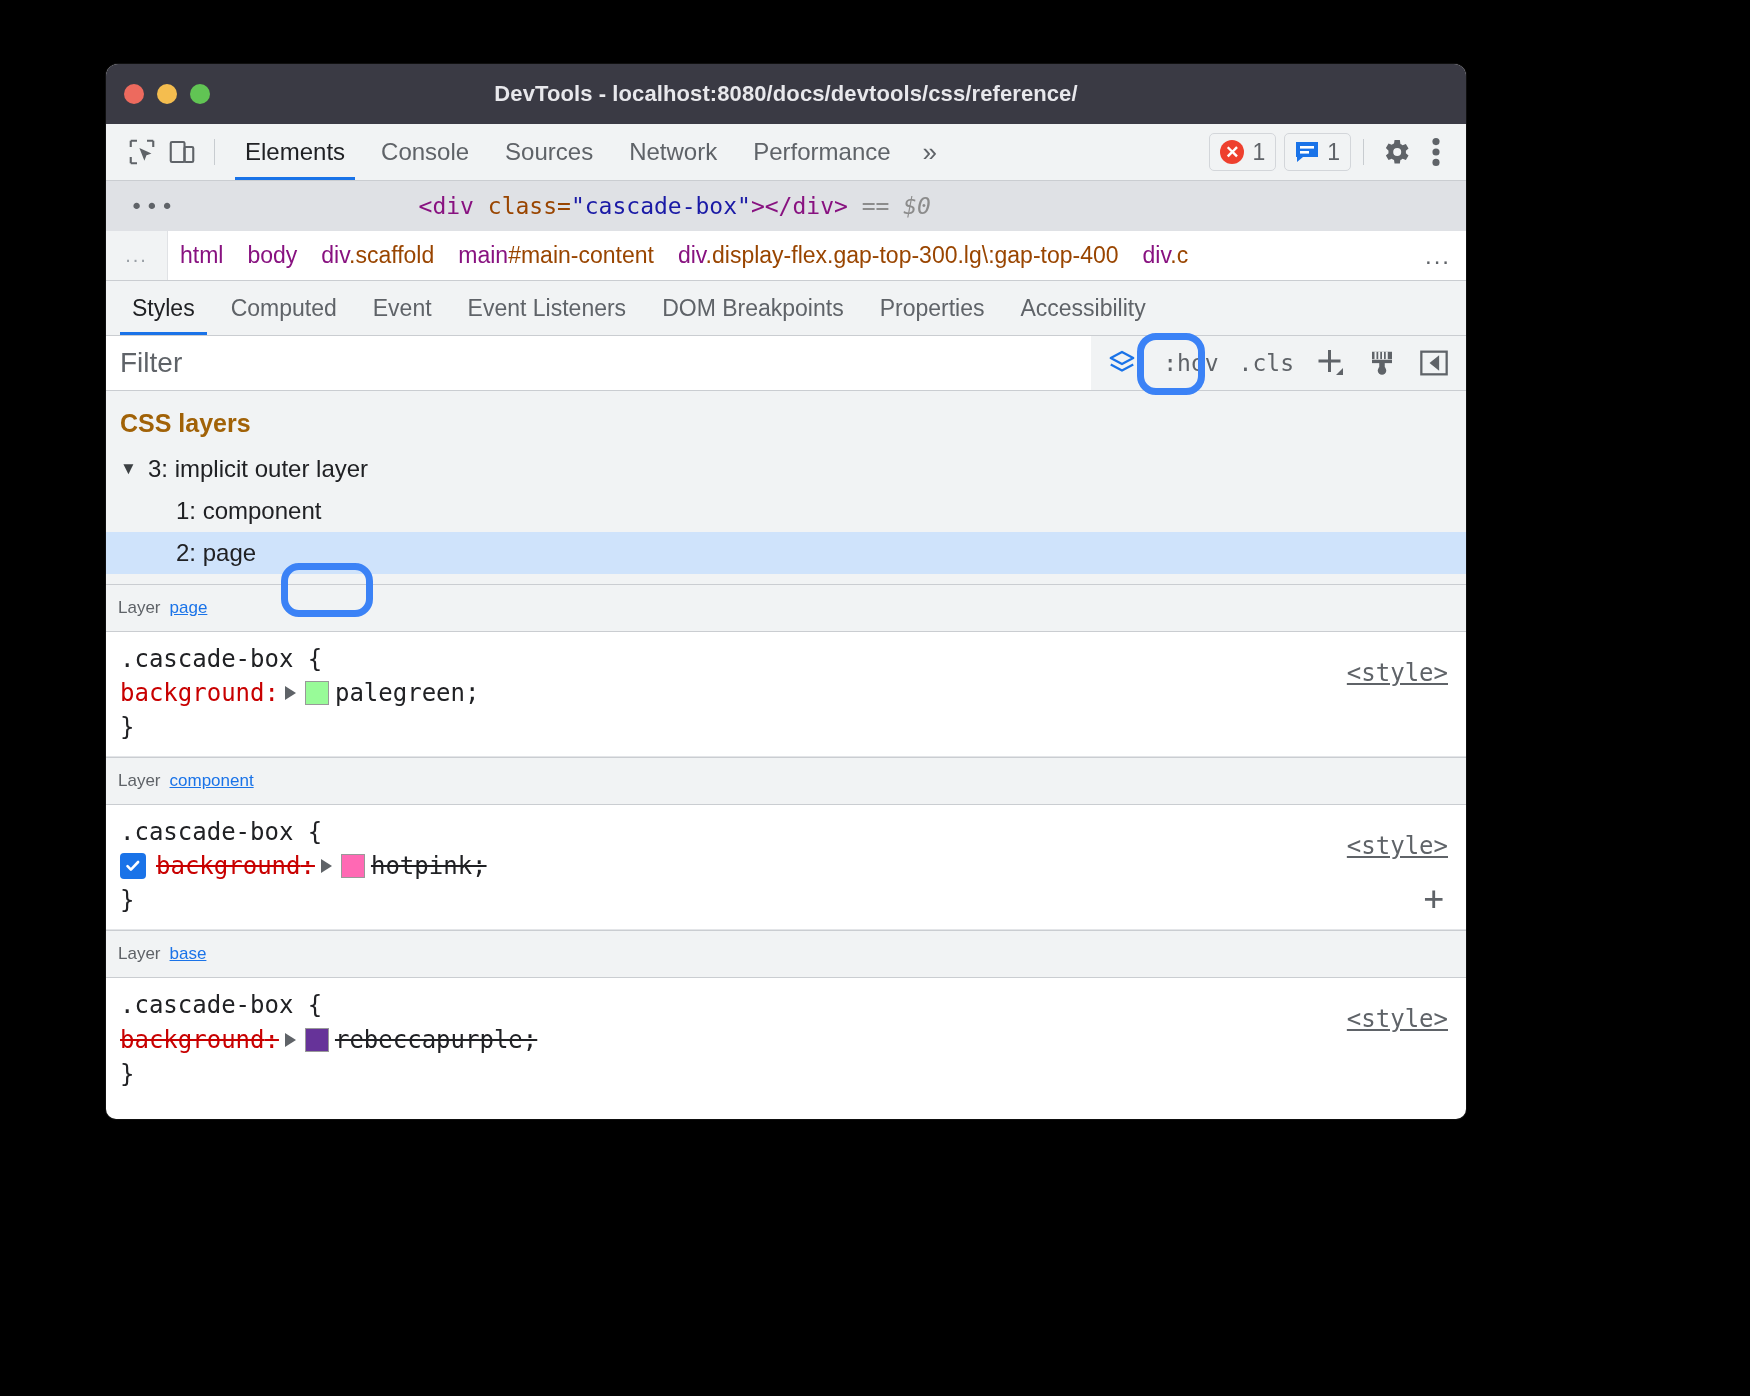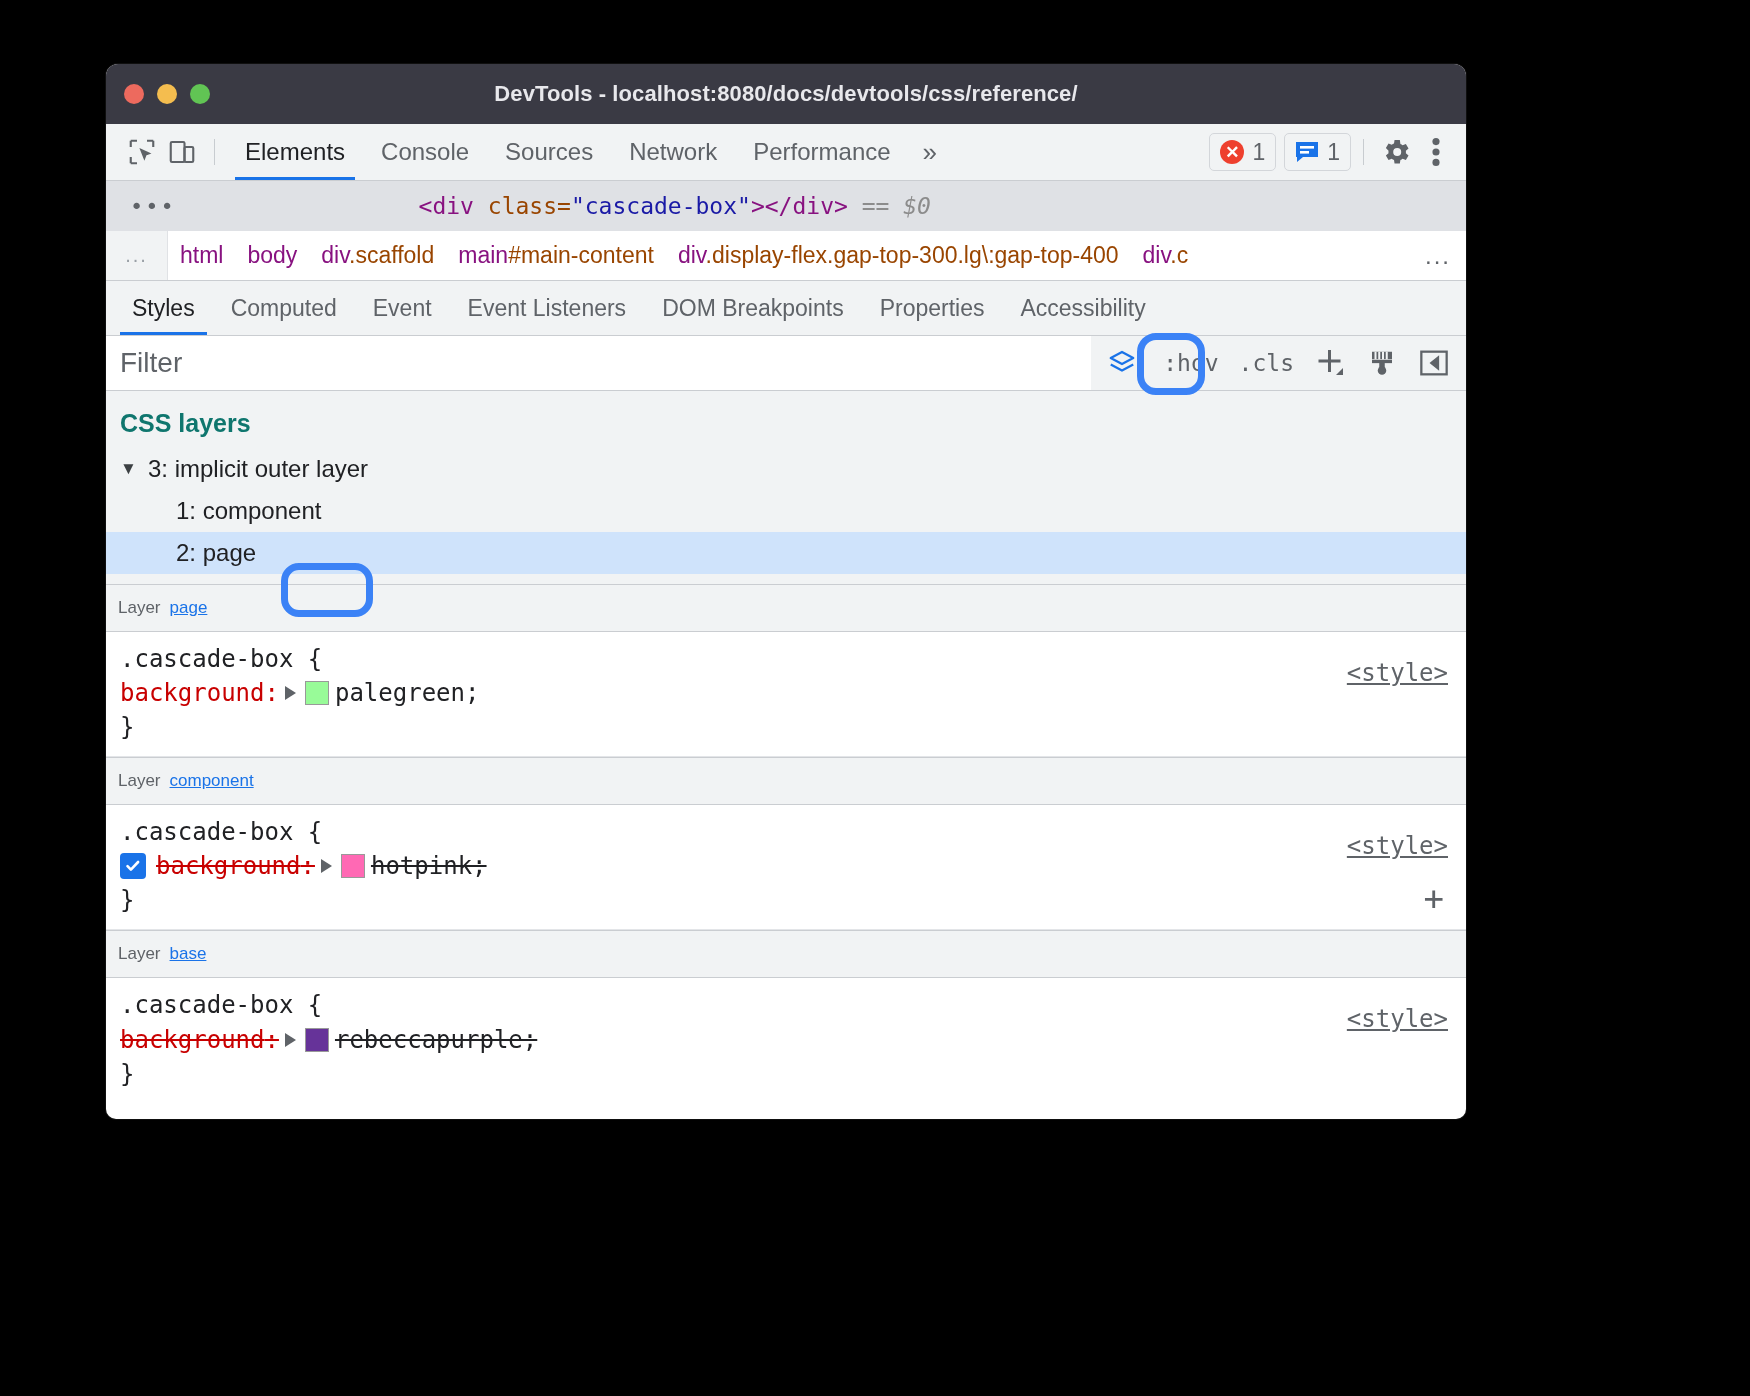--- a/index.html
+++ b/index.html
@@ -214,21 +214,21 @@
     pointer-events: none;
     box-sizing: border-box;
   }
 
   
   .pane { background: #fff; }
   .layers-head {
     background: #f1f3f4;
     font-size: 25px;
     font-weight: bold;
-    color: #0f766e;
+    color: #a16207;
     padding: 18px 0 10px 14px;
   }
   .layers-tree { background: #f1f3f4; padding-bottom: 10px; }
   .tree-row {
     height: 42px;
     display: flex; align-items: center;
     font-size: 24px;
     color: #202124;
     padding-left: 14px;
   }

